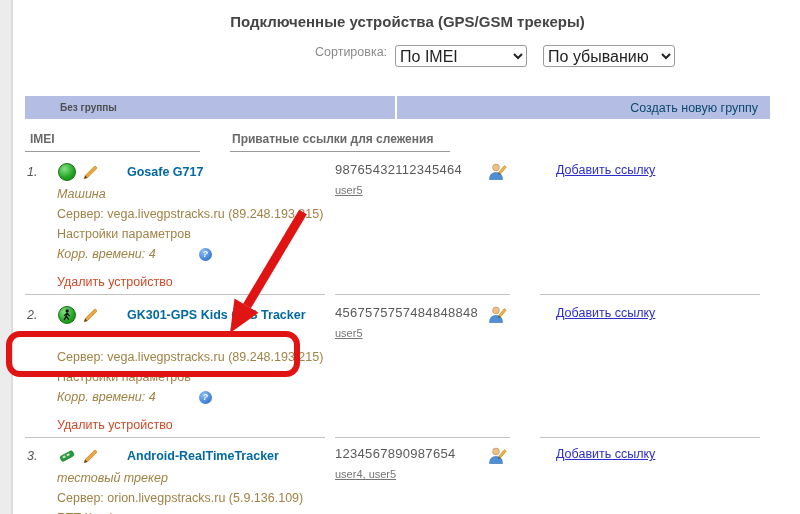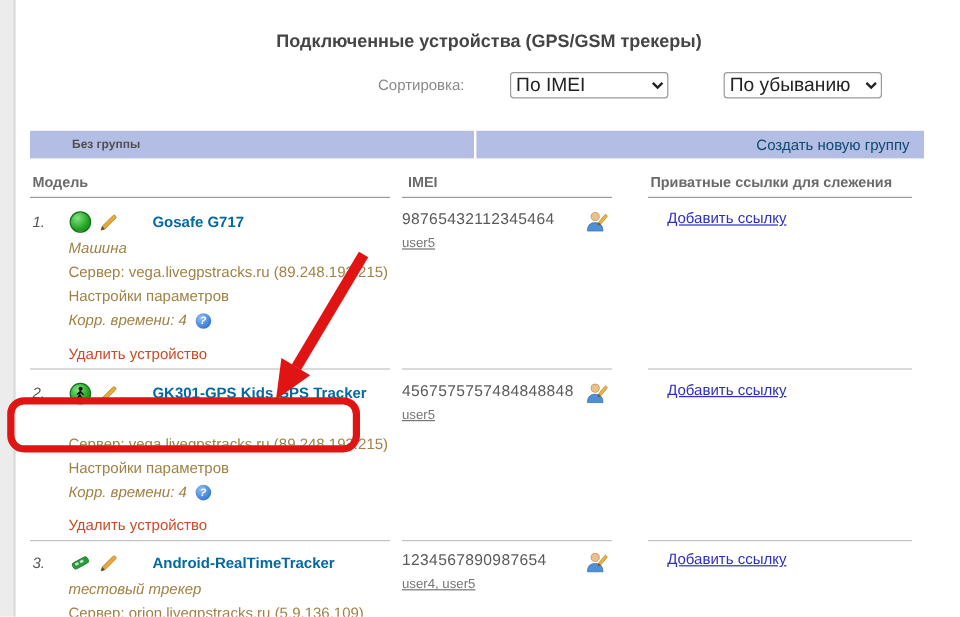--- a/index.html
+++ b/index.html
@@ -5,23 +5,23 @@
   * { box-sizing: border-box; }
   html,body { margin:0; padding:0; }
   body {
     width:800px; height:514px; overflow:hidden; position:relative;
     background:#ffffff; font-family:"Liberation Sans", sans-serif;
   }
   .left-strip { position:absolute; left:0; top:0; width:13px; height:514px;
     background:#ececec; border-right:2px solid #dddddd; }
   .content { position:absolute; left:15px; top:0; width:785px; height:514px; background:#fff; }
 
-  .page-title { padding-top:26px; text-align:center; font-size:15px; font-weight:bold; color:#454545; }
-
-  .sort-row { display:flex; align-items:center; margin-top:15px; padding-left:300px; height:26px;gap:30px; }
+  .page-title { padding-top:13px; text-align:center; font-size:15px; font-weight:bold; color:#454545; }
+
+  .sort-row { display:flex; align-items:flex-start; margin-top:15px; padding-left:300px; height:26px; }
   .sort-label { font-size:12.5px; color:#8a8a8a; margin-right:8px; }
   .sort-row select { width:132px; height:22px; font-size:16px; color:#222;
     border:1px solid #9a9a9a; border-radius:3px; background:#fff; }
   .sort-order { margin-left:16px; }
   .apply-btn { margin-left:22px; width:78px; height:24px; font-size:12px; color:#666;
     border:1px solid #b5b5b5; border-radius:7px; background:linear-gradient(#fefefe,#e9e9e9);
     font-family:"Liberation Sans", sans-serif; }
 
   .group-bar { display:flex; margin:25px 30px 0 10px; height:23px; }
   .group-left { width:370px; background:#b4bde4; display:flex; align-items:center;
@@ -51,21 +51,21 @@
   .status-icon.car { background:none; border:none; border-radius:0; }
   .status-icon.car svg { width:18px; height:18px; }
   .pencil-icon { width:17px; height:17px; margin-left:6px; flex:none; cursor:pointer; }
   .device-name { margin-left:28px; font-size:12.5px; font-weight:bold; color:#0369a1;
     text-decoration:none; cursor:pointer; white-space:nowrap; }
 
   .subline { padding-left:30px; height:20px; display:flex; align-items:center;
     font-size:12.5px; color:#a08246; }
   .desc { font-style:italic; min-height:20px; }
   .settings-link { cursor:pointer; }
-  .korr { font-style:italic; }
+  .korr { font-style:italic;gap:36px; }
   .info-icon { width:13px; height:13px; margin-left:7px; border-radius:50%; flex:none;
     background:radial-gradient(circle at 35% 30%, #8ec0f0, #3a7bd5 70%, #2a5fb0);
     color:#fff; font-size:9px; font-weight:bold; display:flex; align-items:center;
     justify-content:center; cursor:pointer; }
   .vgap { height:8px; }
   .delete-link { color:#cc4a28; cursor:pointer; }
 
   .imei-line { display:flex; justify-content:space-between; align-items:flex-start; padding-top:2px; }
   .imei-num { font-size:13px; color:#5a5a5a; letter-spacing:0.3px; }
   .user-edit-icon { width:20px; height:20px; margin-right:3px; flex:none; cursor:pointer; }
@@ -100,21 +100,20 @@
   </div>
 
   <div class="group-bar">
     <div class="group-left">Без группы</div>
     <div class="group-right">Создать новую группу</div>
   </div>
 
   <div class="table">
 
     <div class="trow thead">
-      <div class="c1 cell">Модель</div>
       <div class="c2 cell">IMEI</div>
       <div class="c3 cell">Приватные ссылки для слежения</div>
     </div>
 
     <div class="trow drow">
       <div class="c1">
         <div class="name-line">
           <span class="row-index">1.</span>
           <span class="status-icon plain"></span>
           <span class="pencil-icon">

